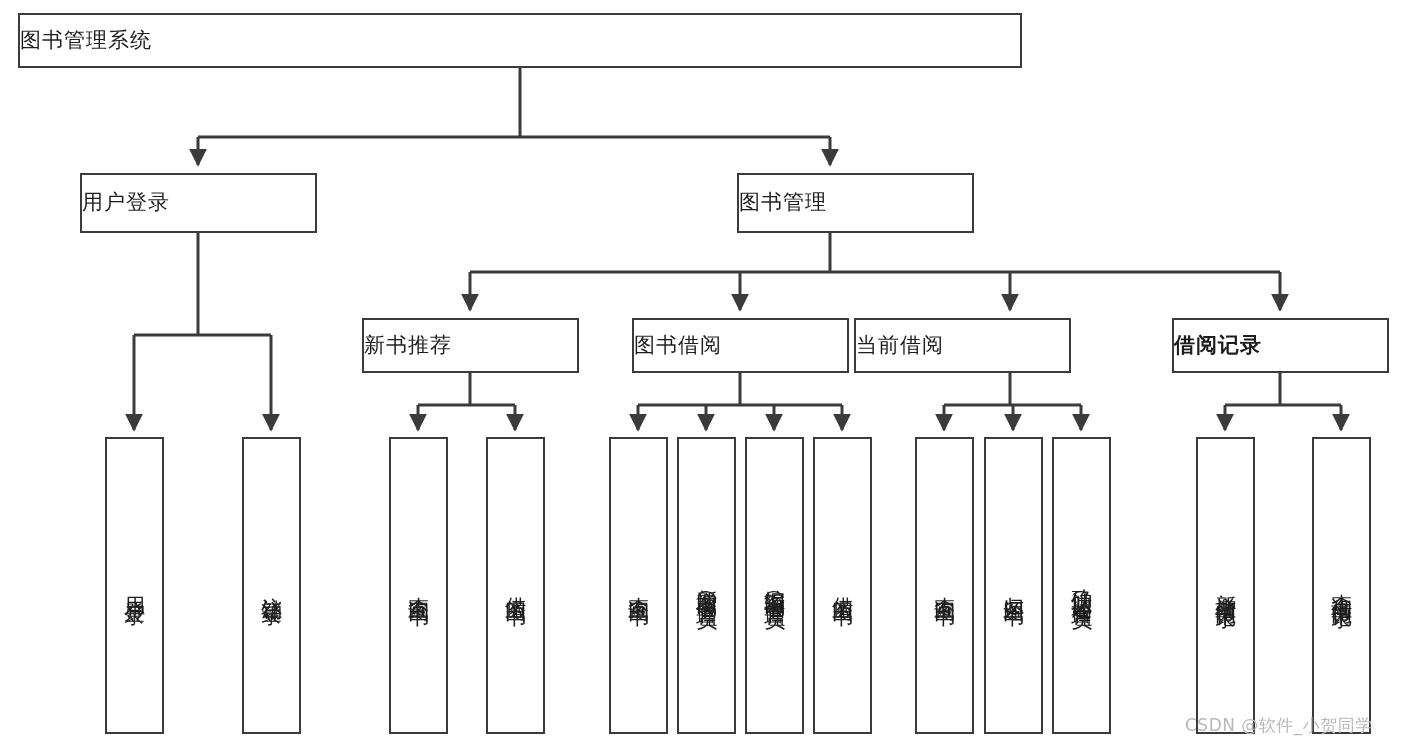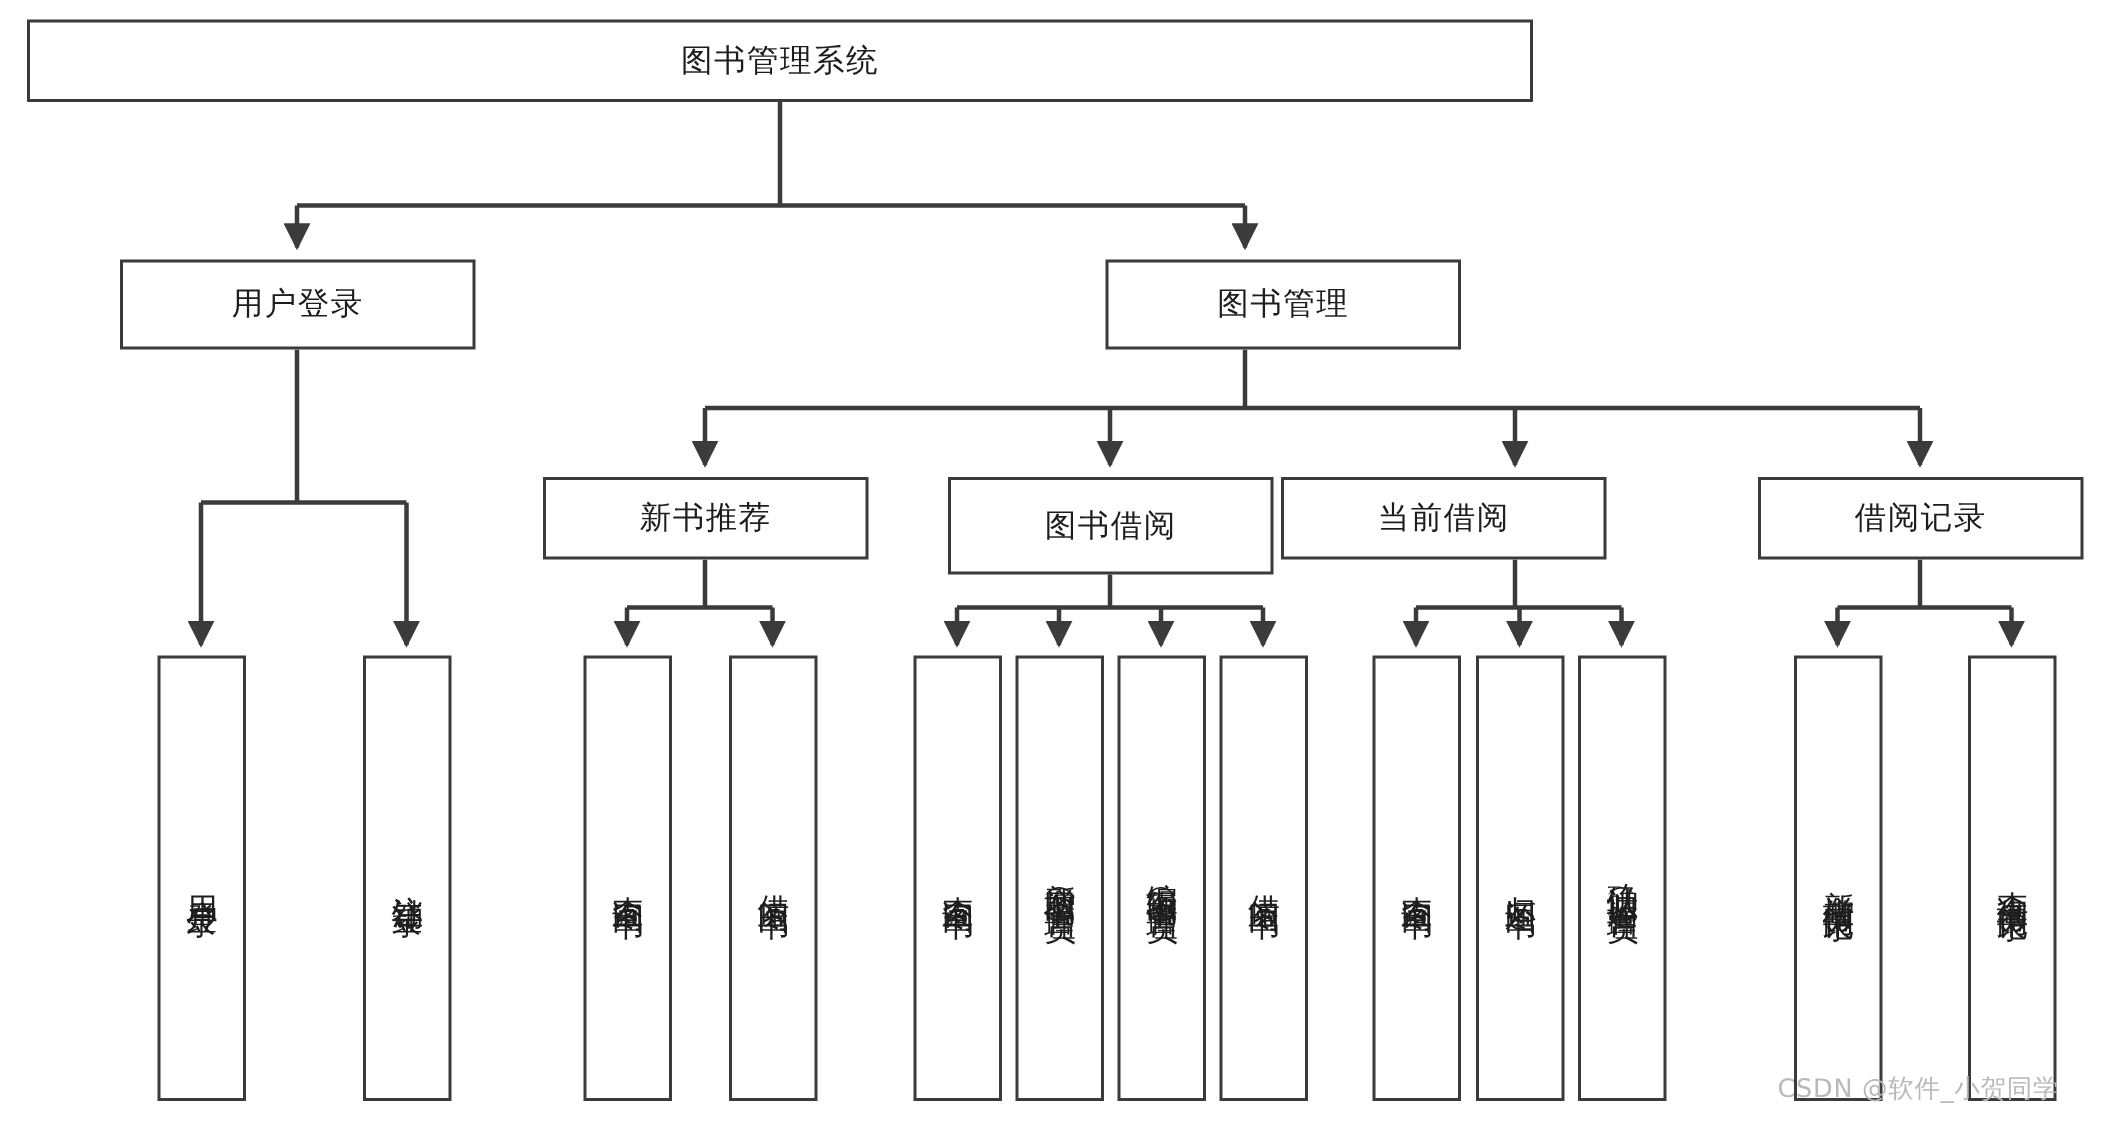--- a/index.html
+++ b/index.html
@@ -23,21 +23,20 @@
     height: 747px;
     pointer-events: none;
   }
   .node {
     position: absolute;
     box-sizing: border-box;
     background: #ffffff;
     border: 2px solid #3b3b3b;
     display: flex;
     align-items: center;
-    justify-content: center;
     color: #1d1d1d;
   }
   .node.horizontal {
     font-size: 21px;
     line-height: 1.2;
     letter-spacing: 1px;
     white-space: nowrap;
   }
   .node.vertical {
     writing-mode: vertical-rl;
@@ -128,27 +127,27 @@
   <div class="node horizontal" style="left:80px; top:173px; width:237px; height:60px;">
     <span class="label">用户登录</span>
   </div>
   <div class="node horizontal" style="left:737px; top:173px; width:237px; height:60px;">
     <span class="label">图书管理</span>
   </div>
 
   <div class="node horizontal" style="left:362px; top:318px; width:217px; height:55px;">
     <span class="label">新书推荐</span>
   </div>
-  <div class="node horizontal" style="left:632px; top:318px; width:217px; height:65px;">
+  <div class="node horizontal" style="left:632px; top:318px; width:217px; height:55px;">
     <span class="label">图书借阅</span>
   </div>
   <div class="node horizontal" style="left:854px; top:318px; width:217px; height:55px;">
     <span class="label">当前借阅</span>
   </div>
-  <div class="node horizontal" style="left:1172px; top:318px; width:217px; height:55px;">
+  <div class="node horizontal" style="left:1172px; top:318px; width:217px; height:55px;font-weight:bold;">
     <span class="label">借阅记录</span>
   </div>
 
   <div class="node vertical" style="left:105px; top:437px; width:59px; height:297px;">
     <span class="label">用户登录</span>
   </div>
   <div class="node vertical" style="left:242px; top:437px; width:59px; height:297px;">
     <span class="label">注销登录</span>
   </div>
 

